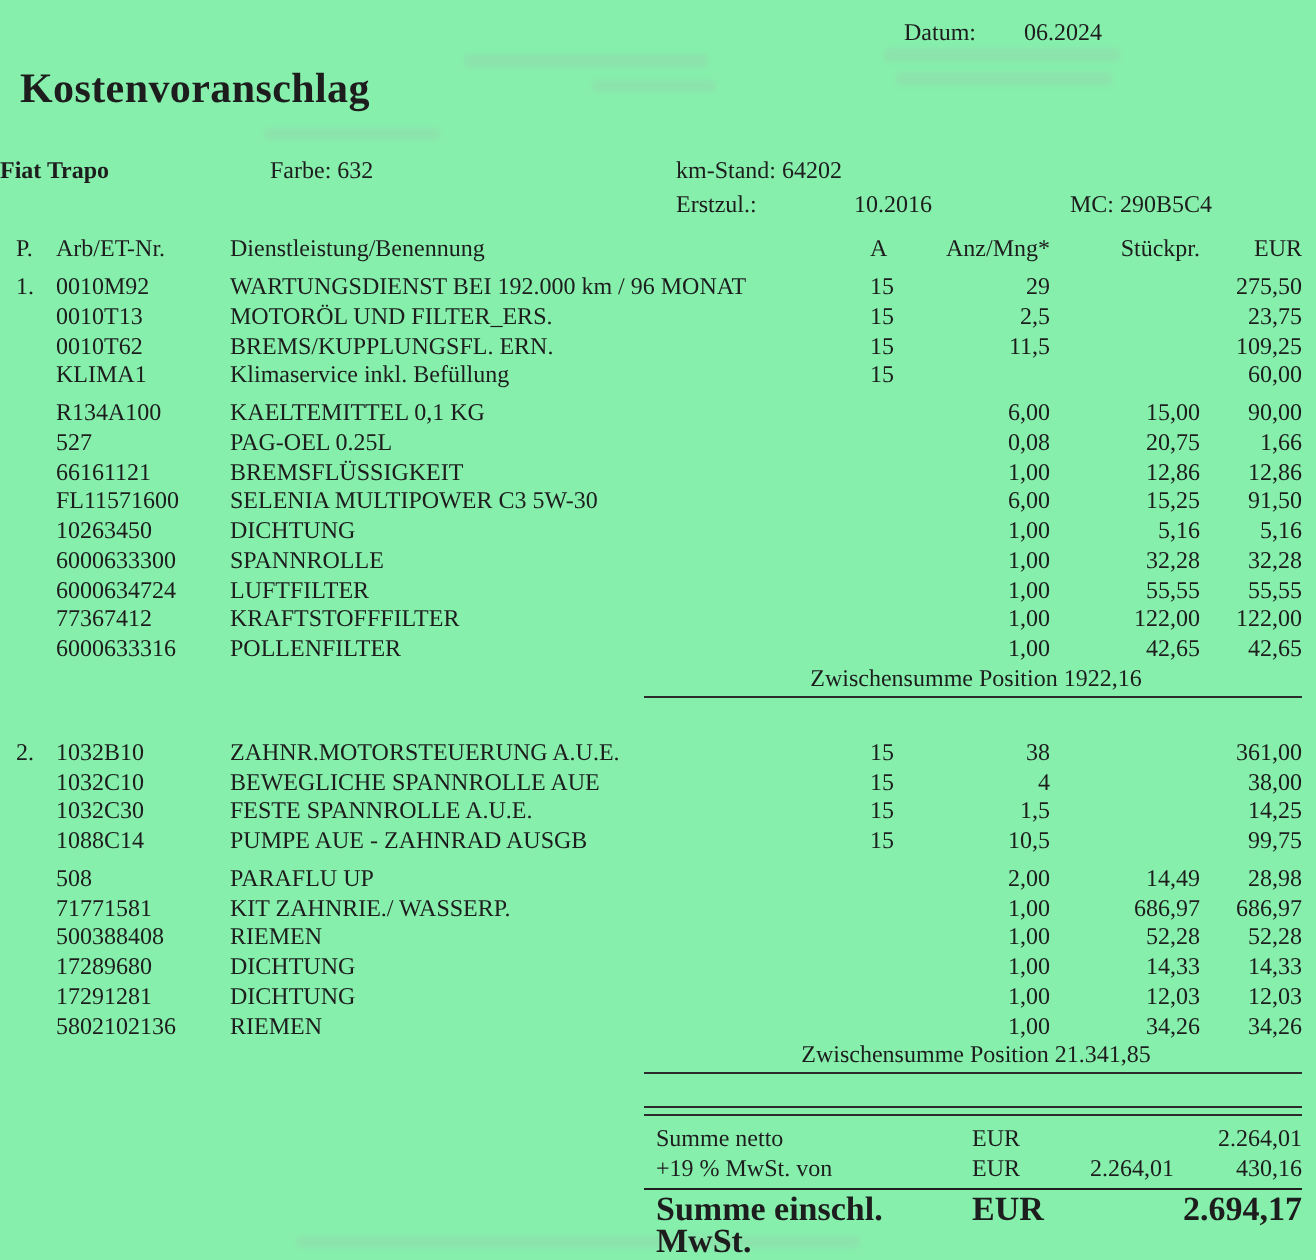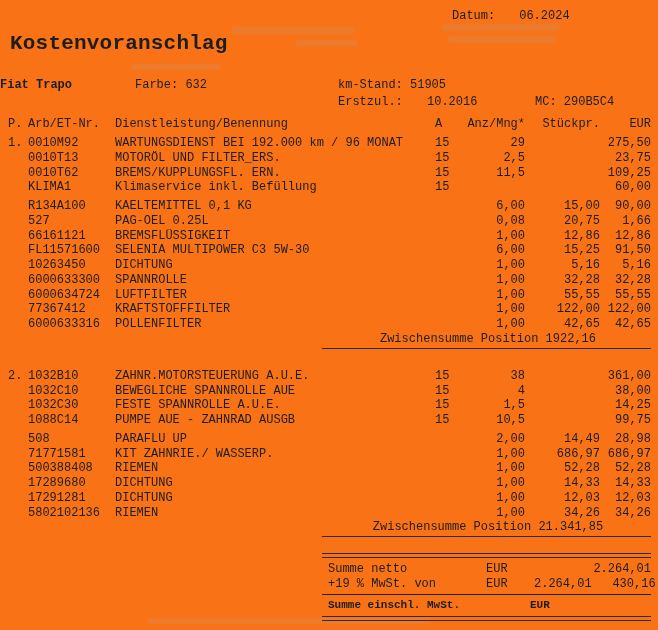--- a/index.html
+++ b/index.html
@@ -1,20 +1,20 @@
 <!DOCTYPE html>
 <html><head>
 <meta charset="utf-8">
 <style>
   html,body{margin:0;padding:0;background:#ffffff;}
   .page{
     position:relative;
     width:658px;height:630px;
-    background:#f97316;
-    font-family:Liberation Mono, monospace;
+    background:#86efac;
+    font-family:Liberation Serif, serif;
     color:#1d1d1d;
     font-size:12px;
     overflow:hidden;
   }
   .abs{position:absolute;}
   
   .date-row{top:9px;left:452px;line-height:15px;}
   .date-row .val{margin-left:24px;}
   .doc-title{top:32px;left:10px;font-size:21px;font-weight:bold;letter-spacing:.2px;}
   
@@ -36,21 +36,21 @@
     display:flex;justify-content:center;
     line-height:15px;padding:0 0 1px 3px;
     border-bottom:1.2px solid #2b2b2b;
   }
   
   .summary{margin-left:314px;width:329px;margin-top:16px;}
   .dbl{height:3px;border-top:1.1px solid #2b2b2b;border-bottom:1.1px solid #2b2b2b;}
   .sum-grid{display:grid;grid-template-columns:158px 48px 1fr 64px;padding-left:6px;line-height:15px;}
   .sum-grid .num{text-align:right;}
   .sum-top{margin-top:4px;}
-  .total-row{border-top:1.6px solid #202020;margin-top:2px;padding-top:2px;padding-bottom:2px;font-weight:bold;font-size:11px;line-height:16px;gap:44px;}
+  .total-row{border-top:1.6px solid #202020;margin-top:2px;padding-top:2px;padding-bottom:2px;font-weight:bold;font-size:17px;line-height:16px;}
   .dbl-bottom{margin-top:1px;}
   
   .ghost{background:#a9a9a9;opacity:.16;filter:blur(1.2px);border-radius:2px;}
 </style>
 </head>
 <body>
 
 <div class="page">
 
   <div class="abs ghost" style="left:232px;top:27px;width:122px;height:7px;"></div>
@@ -63,21 +63,21 @@
   <div class="abs date-row">
     <span>Datum:</span><span class="val">06.2024</span>
   </div>
 
   <div class="abs doc-title">Kostenvoranschlag</div>
 
   <div class="abs vehicle">
     <div class="vrow">
       <span class="bold">Fiat Trapo</span>
       <span><span>Farbe:</span> <span>632</span></span>
-      <span><span>km-Stand:</span> <span>51905</span></span>
+      <span><span>km-Stand:</span> <span>64202</span></span>
     </div>
     <div class="vrow">
       <span></span>
       <span></span>
       <span><span class="lbl-inline">Erstzul.:</span><span>10.2016</span></span>
       <span><span>MC:</span> <span>290B5C4</span></span>
     </div>
   </div>
 
   <div class="abs table">

